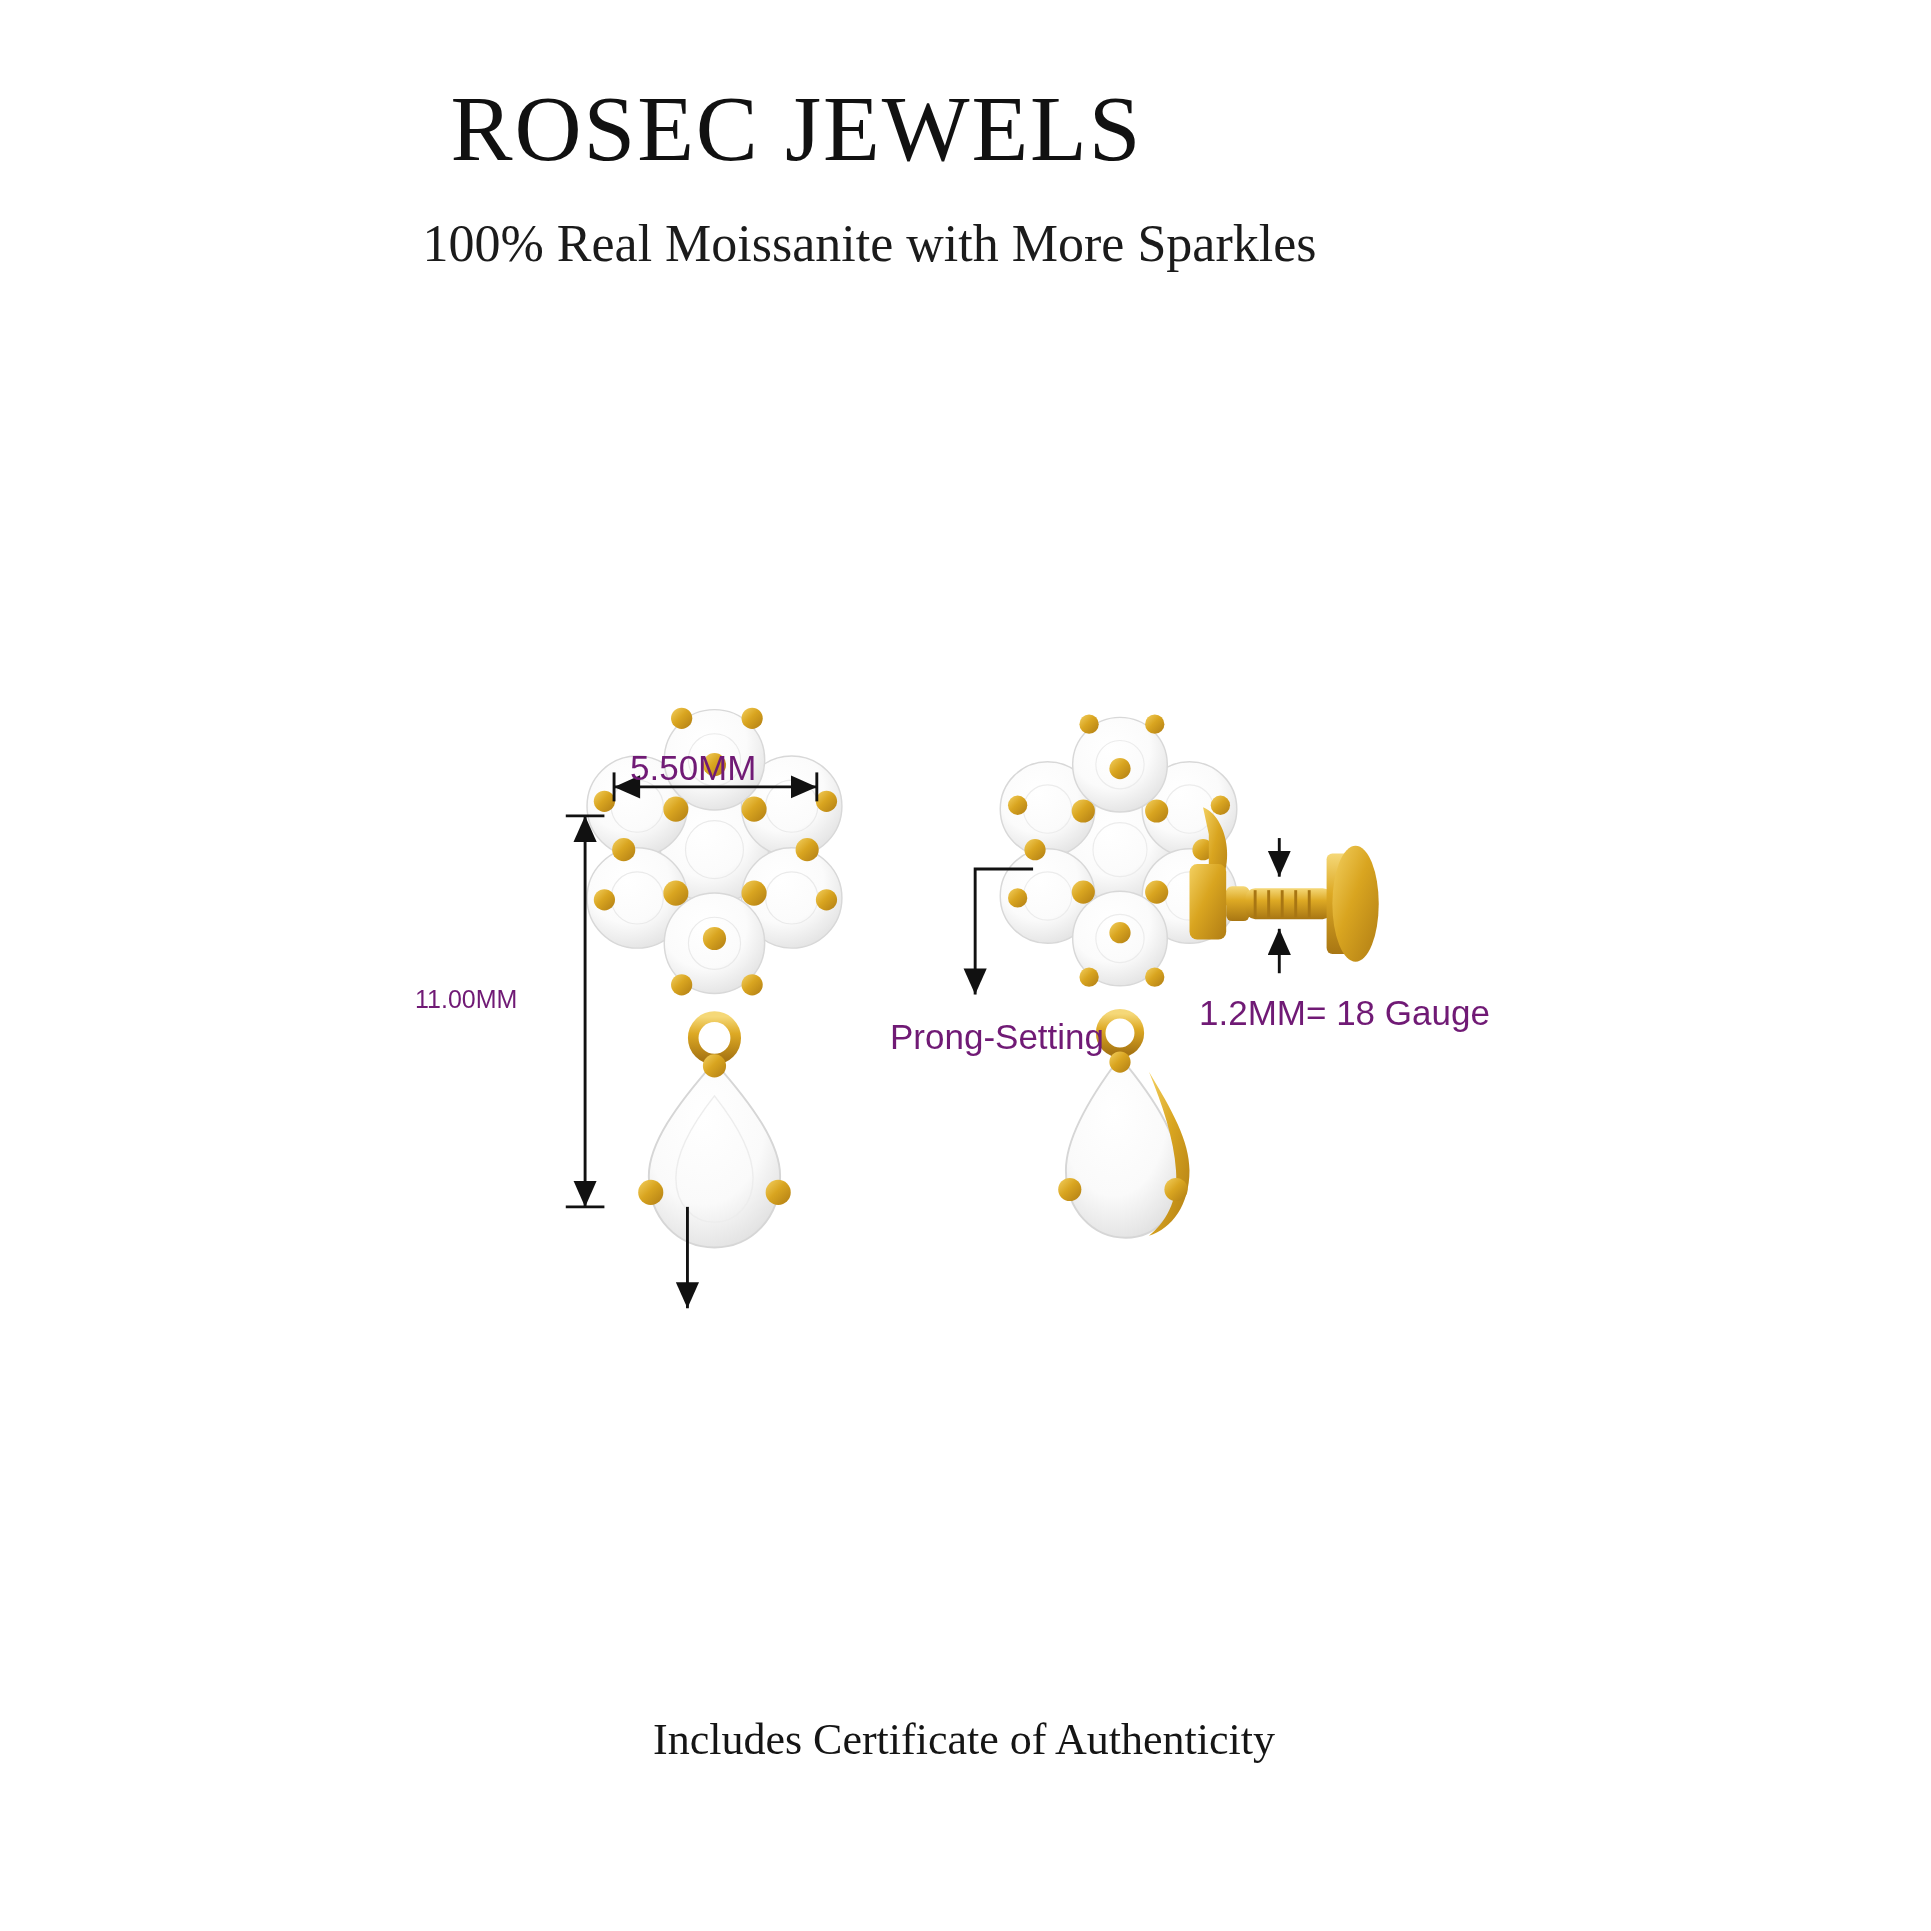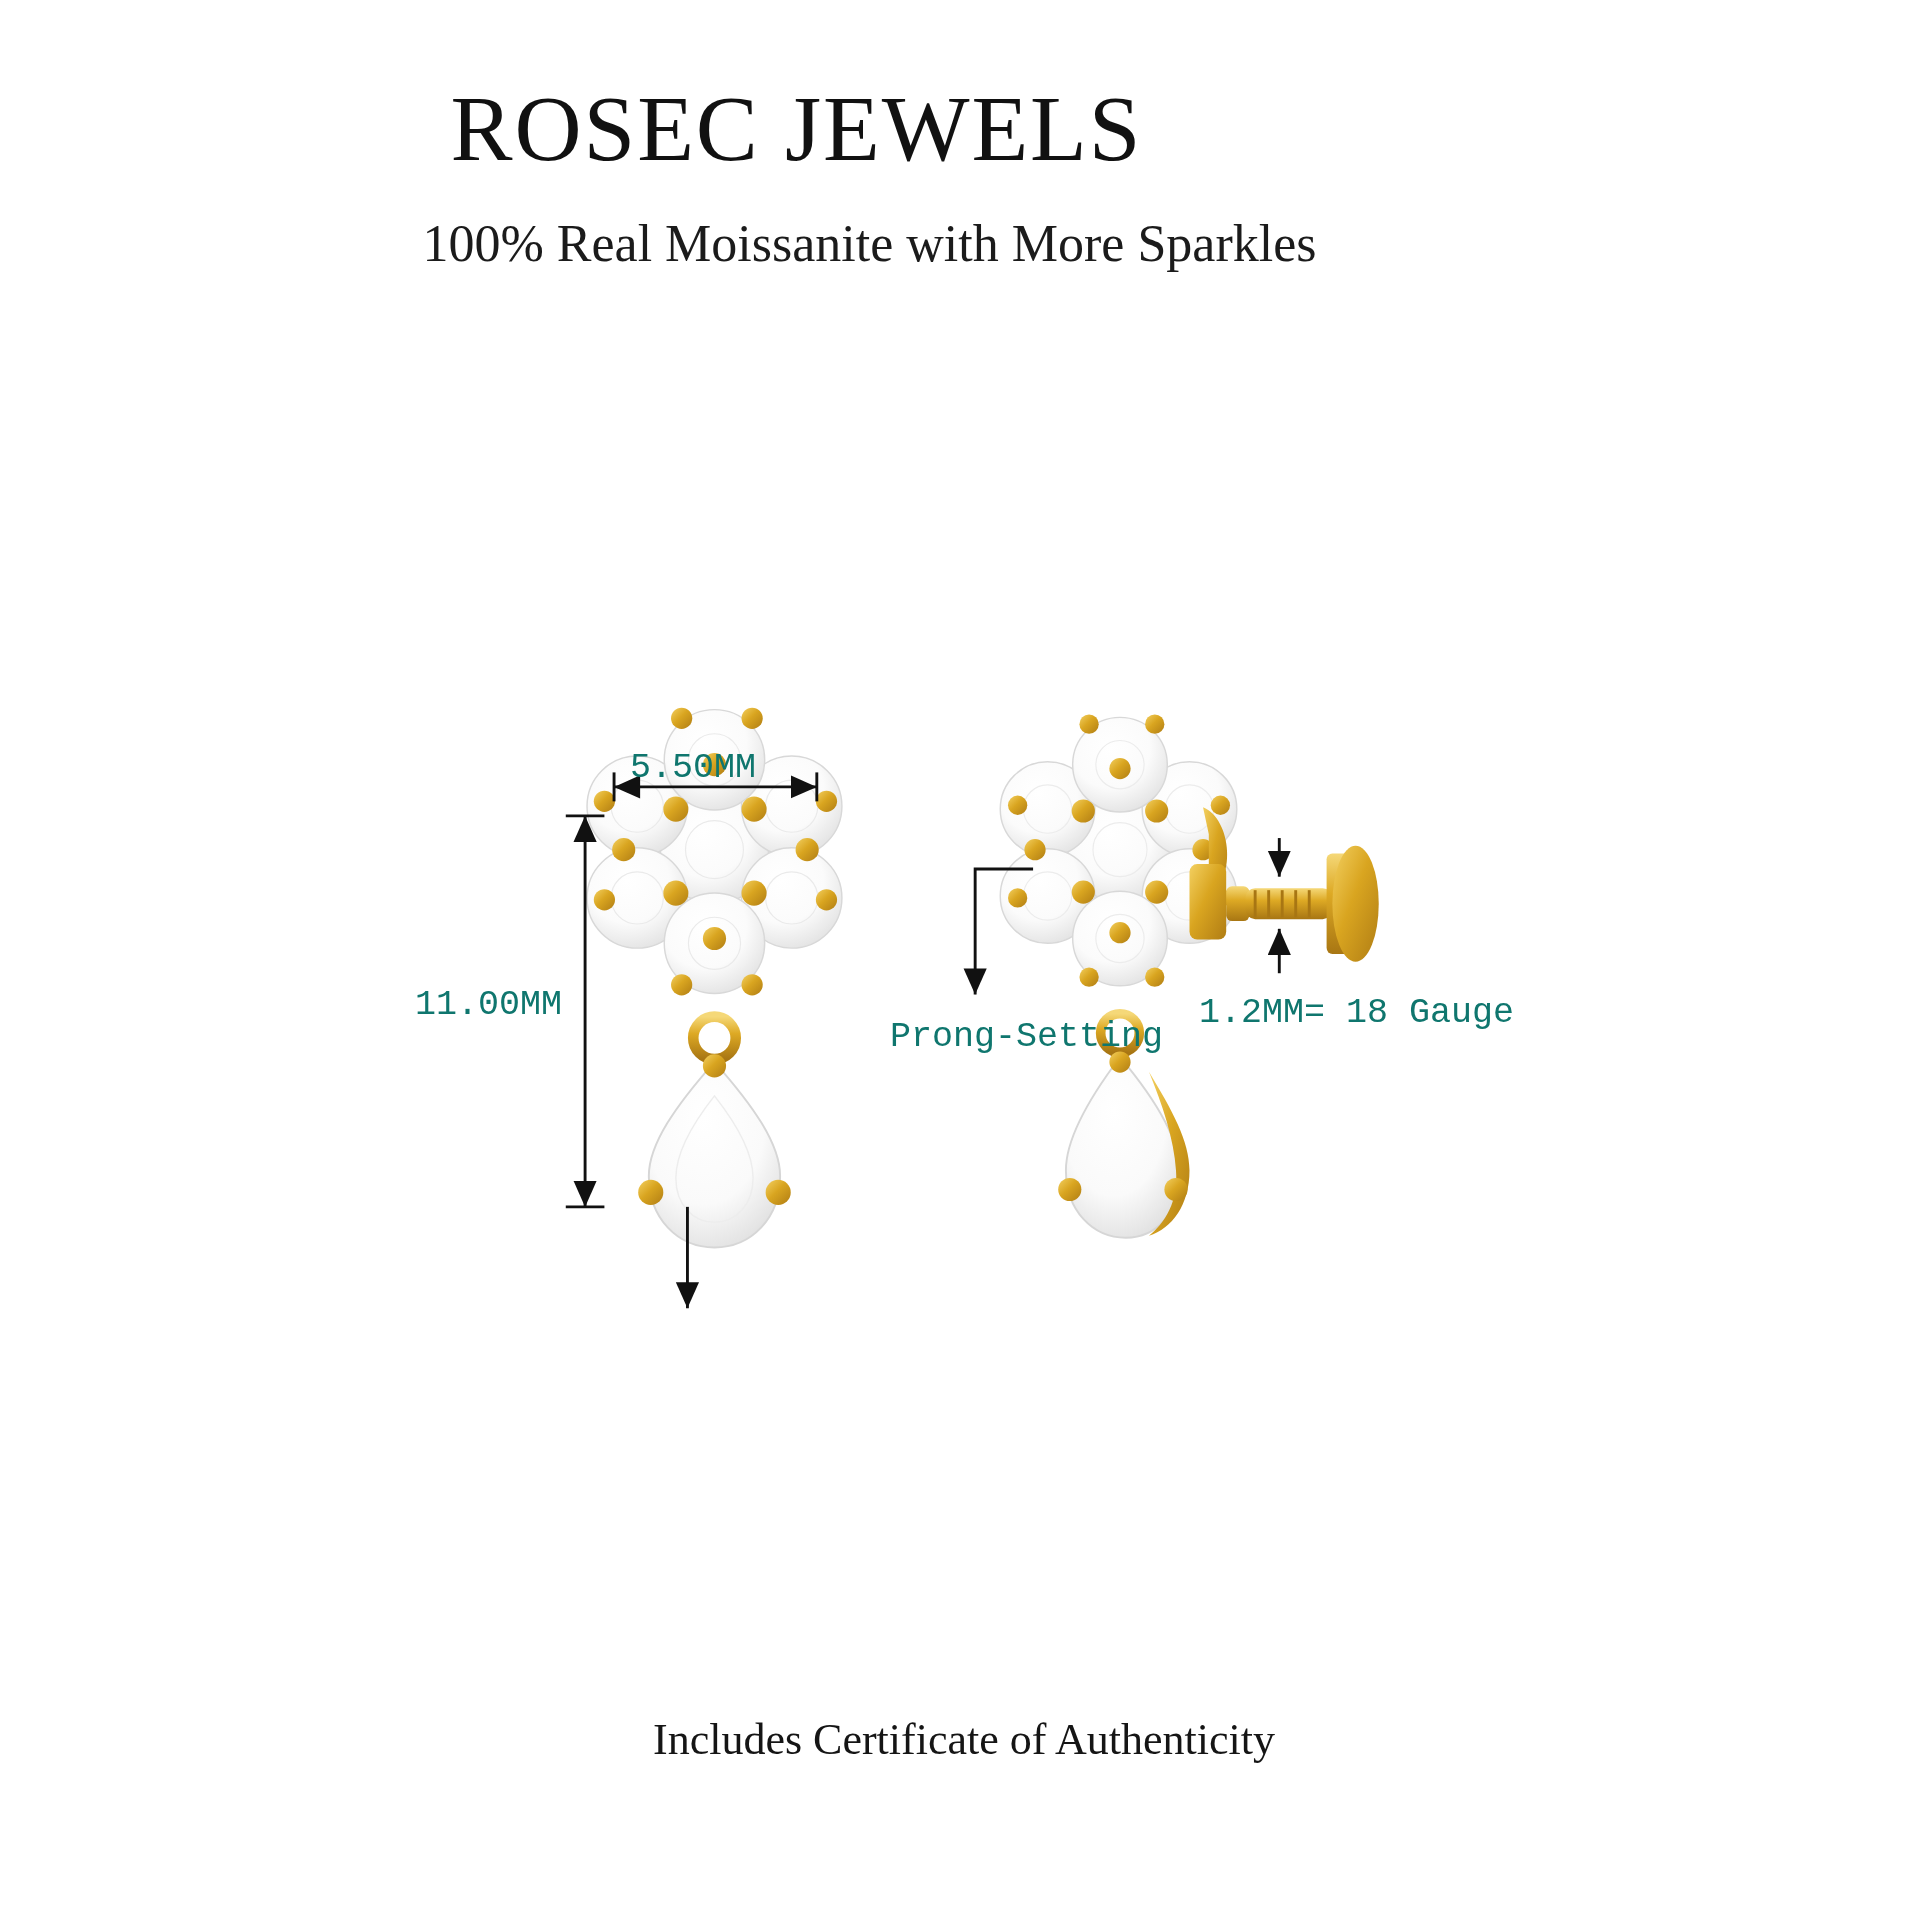--- a/index.html
+++ b/index.html
@@ -55,33 +55,33 @@
   }
   .diagram {
     position: absolute;
     top: 0;
     left: 0;
     width: 1931px;
     height: 1931px;
   }
   .label {
     position: absolute;
-    font-family: Liberation Mono, monospace;
-    color: #0f766e;
+    font-family: Liberation Sans, sans-serif;
+    color: #701a75;
     white-space: pre;
   }
   .label-width {
     left: 630px;
     top: 748px;
     font-size: 35px;
   }
   .label-height {
     left: 415px;
     top: 985px;
-    font-size: 35px;
+    font-size: 25px;
   }
   .label-prong {
     left: 842px;
     top: 1017px;
     font-size: 35px;
     margin-left: 48px;
   }
   .label-gauge {
     left: 1159px;
     top: 993px;

